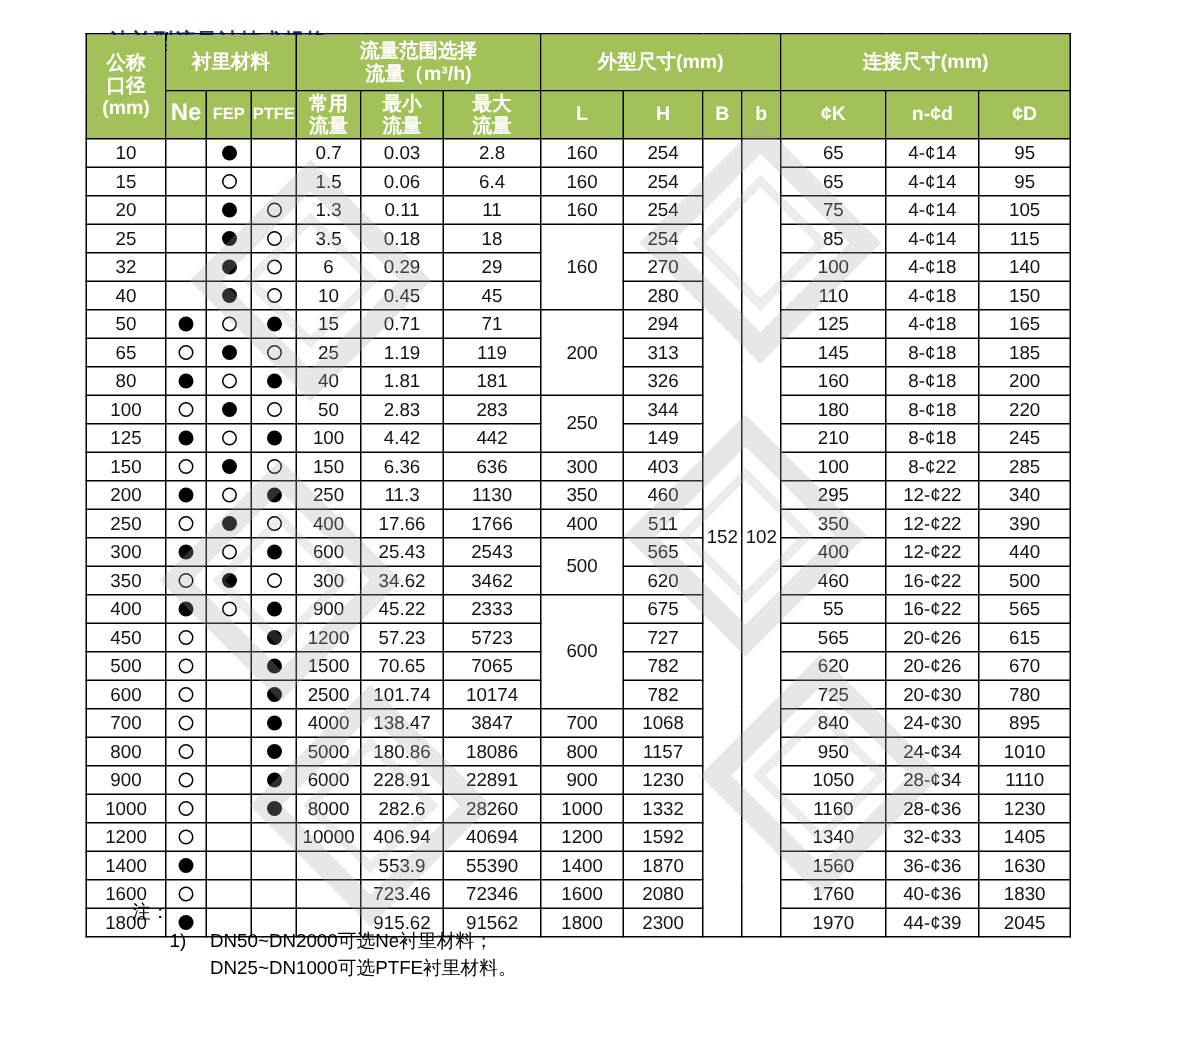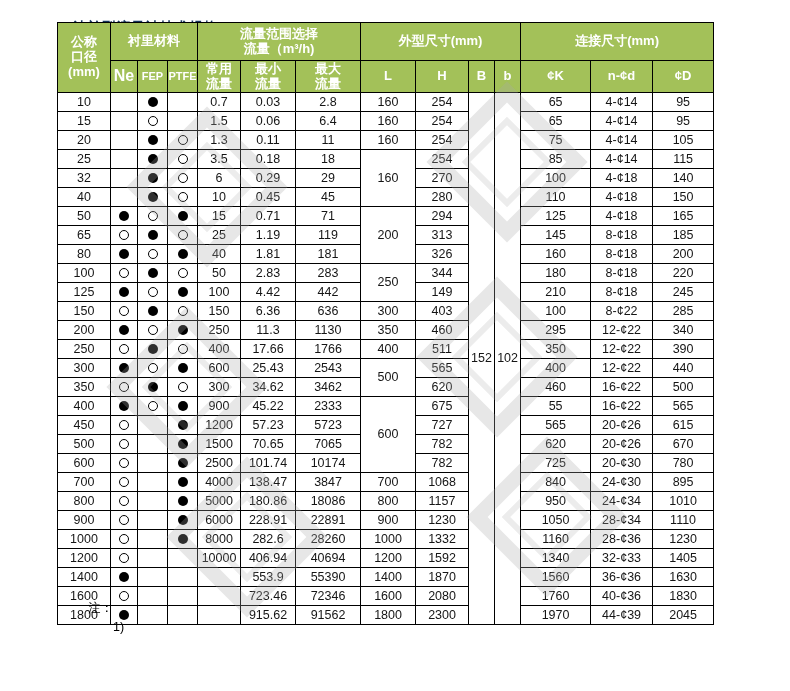--- a/index.html
+++ b/index.html
@@ -485,17 +485,19 @@
   <div class="wm" style="left:130px;top:330px;"></div>
   <div class="wm" style="left:440px;top:300px;"></div>
   <div class="wm" style="left:190px;top:480px;"></div>
   <div class="wm" style="left:490px;top:460px;"></div>
 
   <div class="notes">
     <div>注：</div>
     <div class="note-item">
       <span class="note-no">1)</span>
       <div>
+        <div>DN50~DN2000可选Ne衬里材料；</div>
+        <div>DN25~DN1000可选PTFE衬里材料。</div>
       </div>
     </div>
   </div>
 
 </div>
 
 </body></html>

